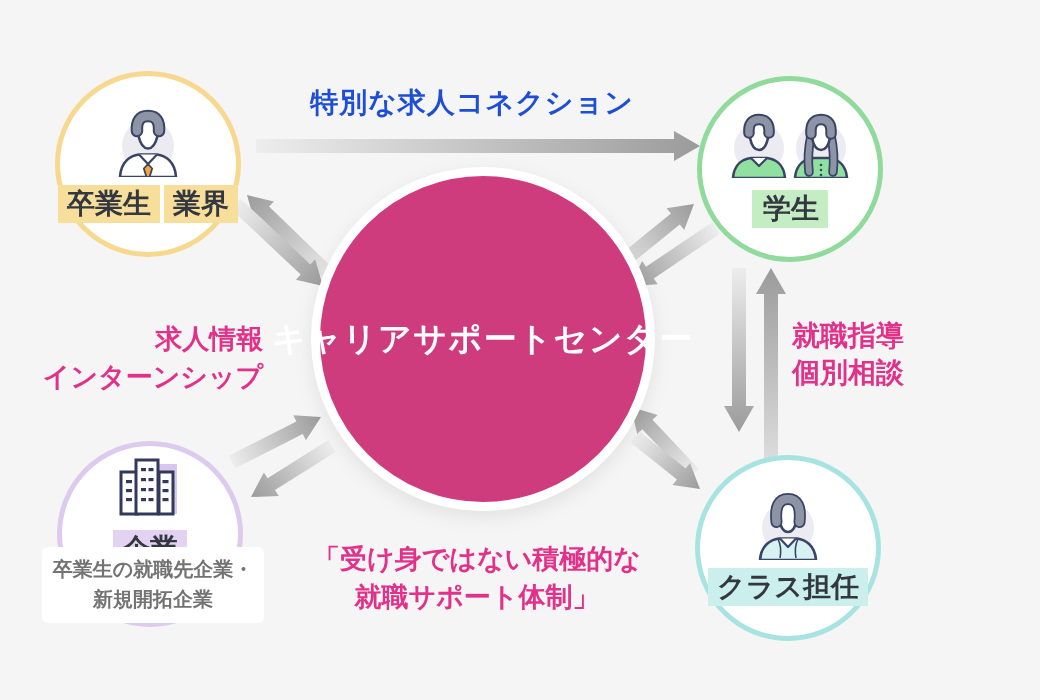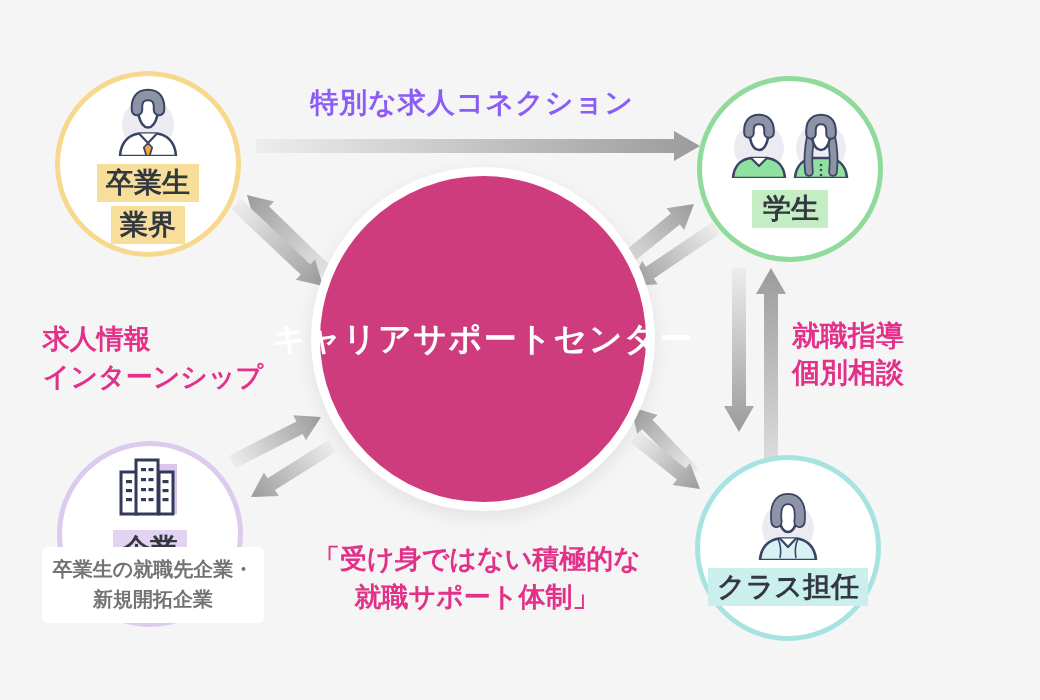--- a/index.html
+++ b/index.html
@@ -23,38 +23,38 @@
     color:#33373F;padding:2px 9px;white-space:nowrap;
   }
   #node-graduates{left:55px;top:71px;padding-top:0;justify-content:center;}
   #node-graduates .icon{margin-top:4px;margin-bottom:4px;}
   #node-students{left:697px;top:76px;justify-content:center;}
   #node-students .icon{margin-bottom:8px;}
   #node-companies{left:57px;top:441px;}
   #node-companies .icon{margin-top:12px;margin-bottom:6px;}
   #node-teacher{left:695px;top:455px;}
   #node-teacher .icon{margin-top:30px;margin-bottom:4px;}
-  .chip-stack{display:flex;flex-direction:column;align-items:center;gap:4px;}
+  .chip-stack{display:flex;flex-direction:row;align-items:center;gap:4px;}
 
   #center-circle{
     position:absolute;z-index:2;left:311px;top:167px;width:326px;height:326px;
     border-radius:50%;border:9px solid #fff;background:#CF3C7E;
     display:flex;align-items:center;justify-content:center;
     box-shadow:0 6px 18px rgba(110,110,110,.14);box-sizing:content-box;
   }
   #center-circle .title-line{
     color:#fff;font-weight:bold;font-size:33px;line-height:1.6;letter-spacing:1.5px;
     white-space:nowrap;
   }
 
   .relation-label{
     position:absolute;z-index:3;font-weight:bold;color:#E23189;white-space:nowrap;
   }
   #label-top{left:472px;top:84px;transform:translateX(-50%);font-size:28px;letter-spacing:1px;}
-  #label-left{left:153px;top:320px;transform:translateX(-50%);font-size:27px;line-height:38px;text-align:left;}
+  #label-left{left:153px;top:320px;transform:translateX(-50%);font-size:27px;line-height:38px;text-align:right;}
   #label-right{left:792px;top:317px;font-size:28px;line-height:37px;text-align:left;}
   #label-bottom{left:477px;top:540px;transform:translateX(-50%);font-size:27px;line-height:38px;text-align:center;}
 
   #companies-note{
     position:absolute;z-index:3;left:42px;top:547px;width:222px;
     background:#fff;border-radius:6px;padding:7px 0 9px 0;
     font-size:20px;font-weight:bold;color:#737373;text-align:center;line-height:1.5;
   }
 </style>
 </head>
@@ -212,21 +212,21 @@
       </svg>
     </span>
     <span class="chip" style="background-color: rgb(202, 239, 236);">クラス担任</span>
   </div>
 
   <div id="center-circle" style="background-color: rgb(207, 60, 126);">
     <span class="title-line">キャリア</span>
     <span class="title-line">サポートセンター</span>
   </div>
 
-  <div class="relation-label" id="label-top" style="color: #8b5cf6;">特別な求人コネクション</div>
+  <div class="relation-label" id="label-top" style="color: #1d4ed8;">特別な求人コネクション</div>
 
   <div class="relation-label" id="label-left" style="color: rgb(226, 49, 137);">
     <div>求人情報</div>
     <div>インターンシップ</div>
   </div>
 
   <div class="relation-label" id="label-right" style="color: rgb(226, 49, 137);">
     <div>就職指導</div>
     <div>個別相談</div>
   </div>

